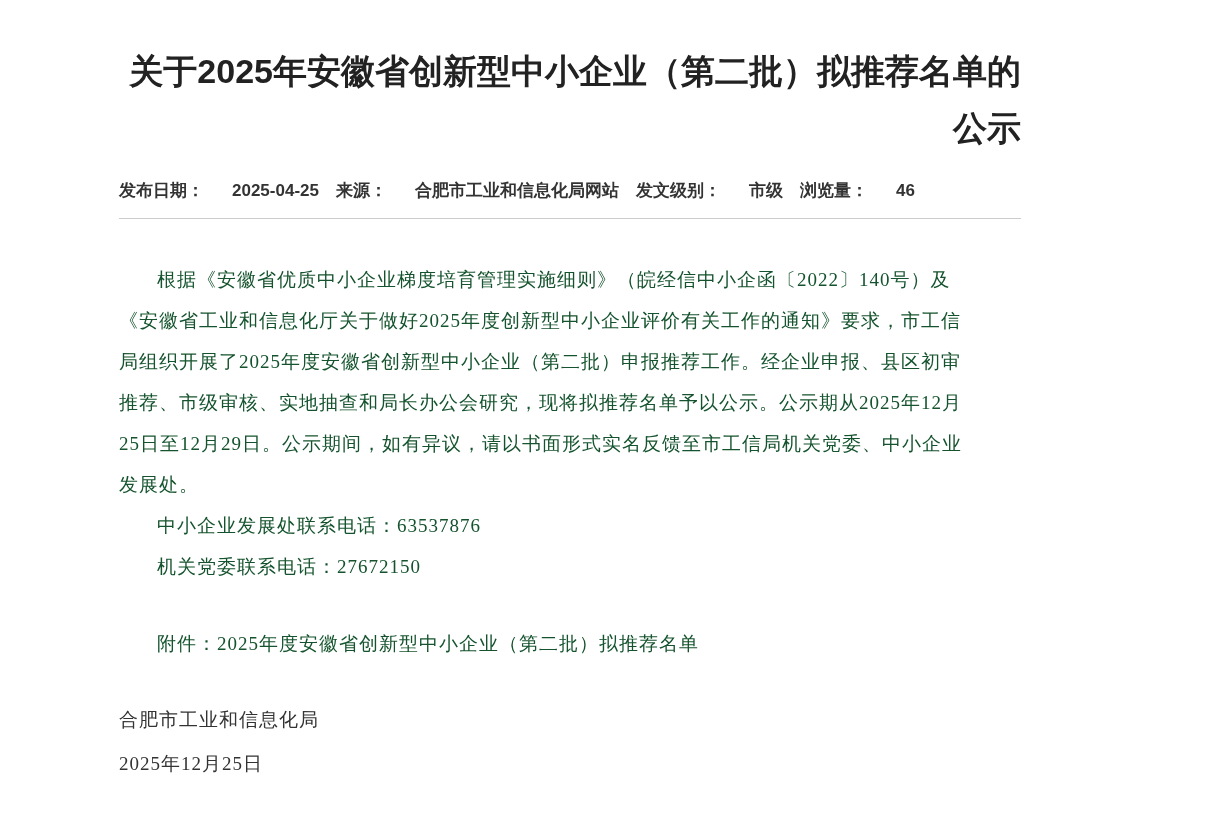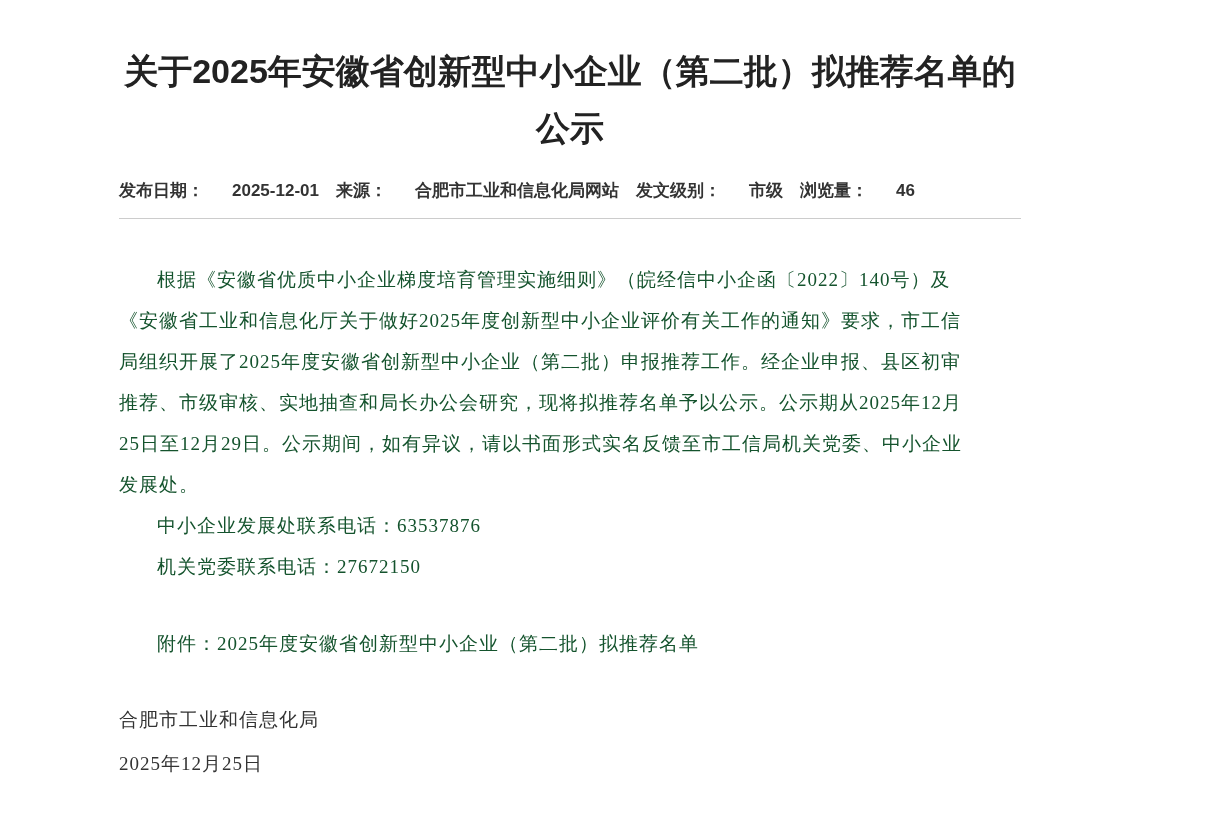--- a/index.html
+++ b/index.html
@@ -17,21 +17,21 @@
     padding-top: 43px;
     font-family: "Liberation Sans", sans-serif;
   }
   .doc-title {
     margin: 0;
     font-family: "Liberation Sans", "DejaVu Sans", sans-serif;
     font-weight: 700;
     font-size: 34px;
     line-height: 57px;
     color: #222222;
-    text-align: center;
+    text-align: right;
     white-space: pre-line;
   }
   .meta-bar {
     margin-top: 24px;
     display: flex;
     align-items: center;
     gap: 17px;
     font-family: "Liberation Sans", "DejaVu Sans", sans-serif;
     font-weight: 700;
     font-size: 17px;
@@ -77,21 +77,21 @@
 <body>
 
 <div class="doc">
 
   <h1 class="doc-title">关于2025年安徽省创新型中小企业（第二批）拟推荐名单的
 公示</h1>
 
   <div class="meta-bar">
     <div class="meta-item">
       <span>发布日期：</span>
-      <span>2025-12-01</span>
+      <span>2025-04-25</span>
     </div>
     <div class="meta-item">
       <span>来源：</span>
       <span>合肥市工业和信息化局网站</span>
     </div>
     <div class="meta-item">
       <span>发文级别：</span>
       <span>市级</span>
     </div>
     <div class="meta-item">

